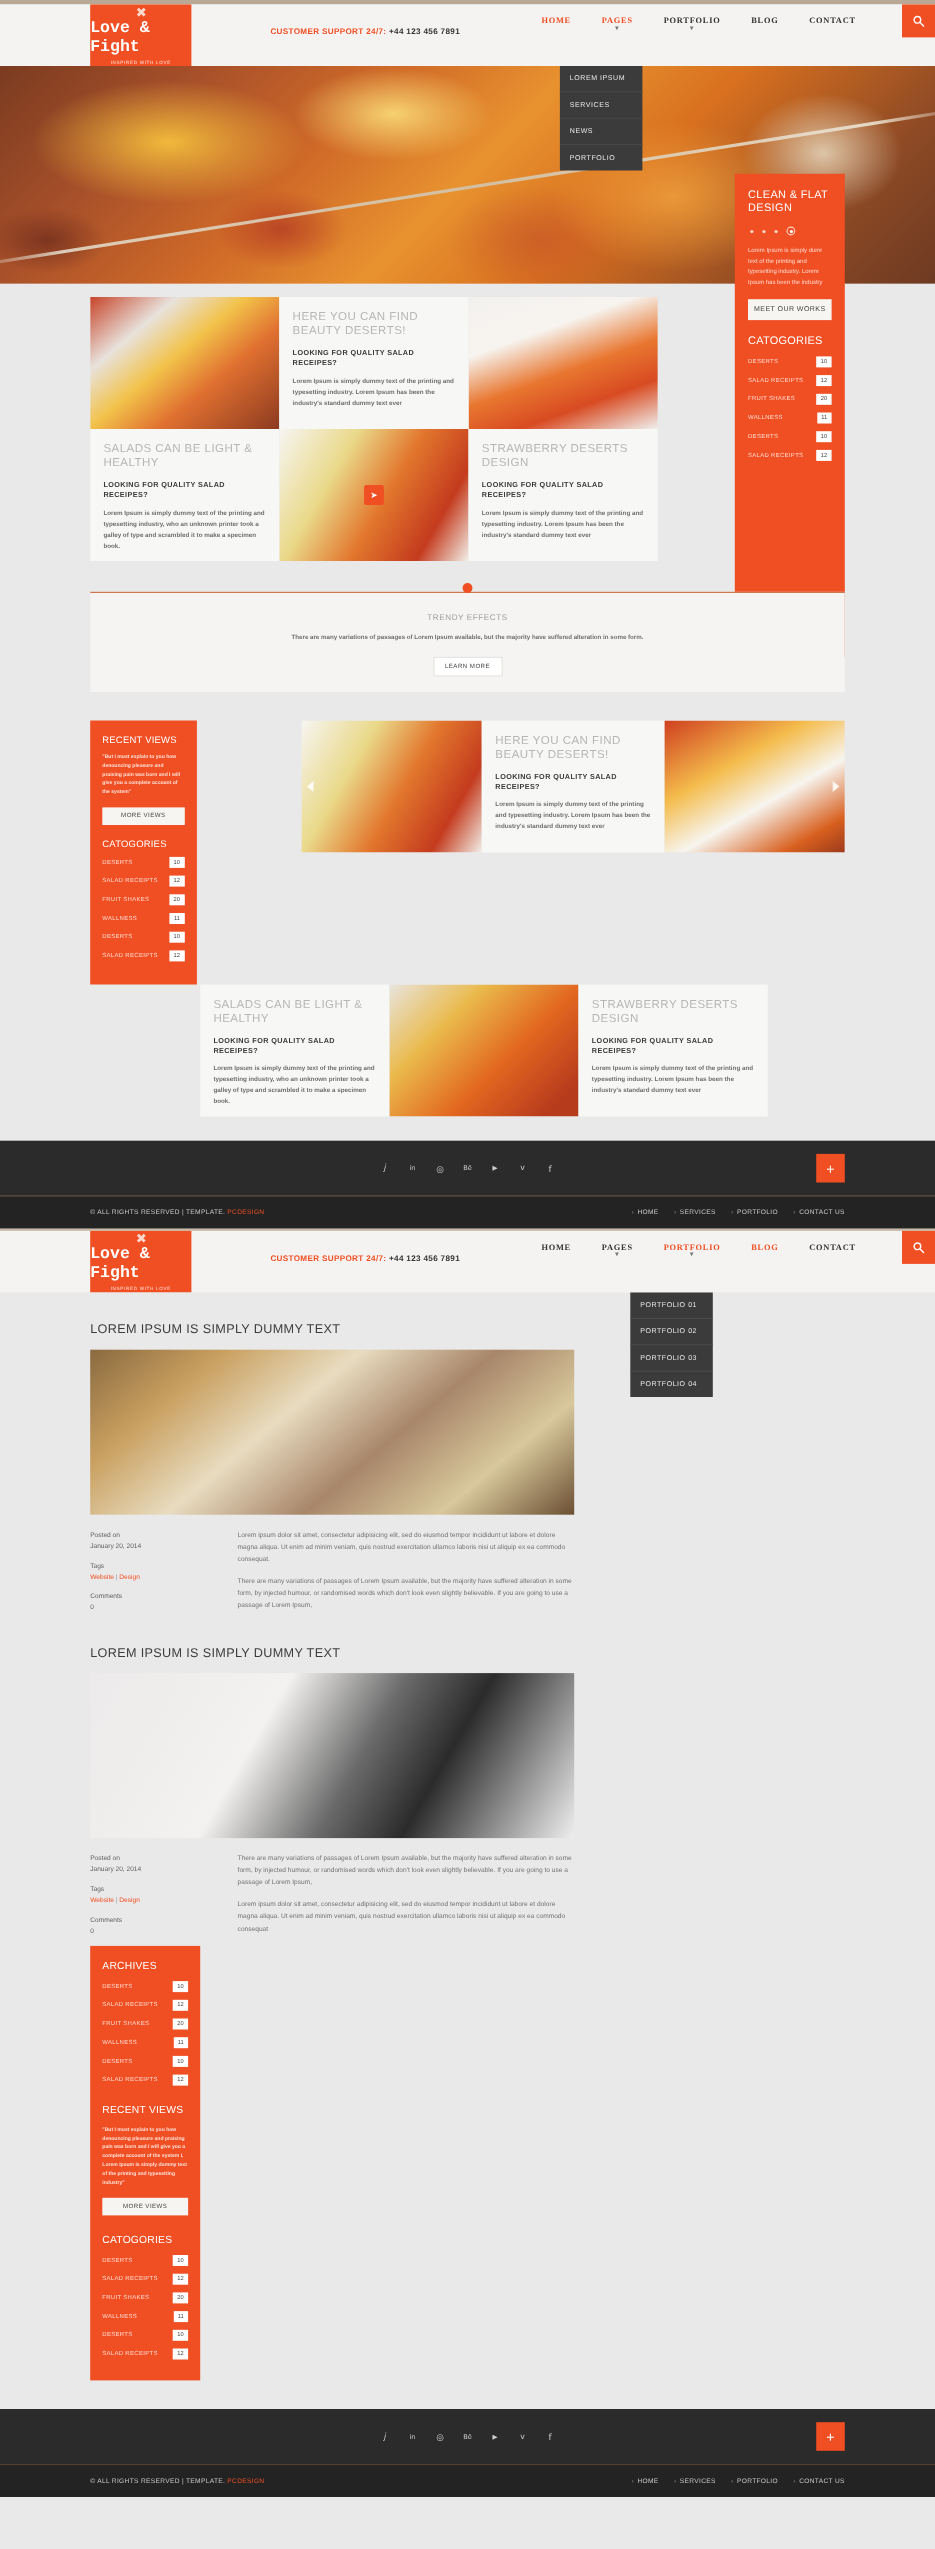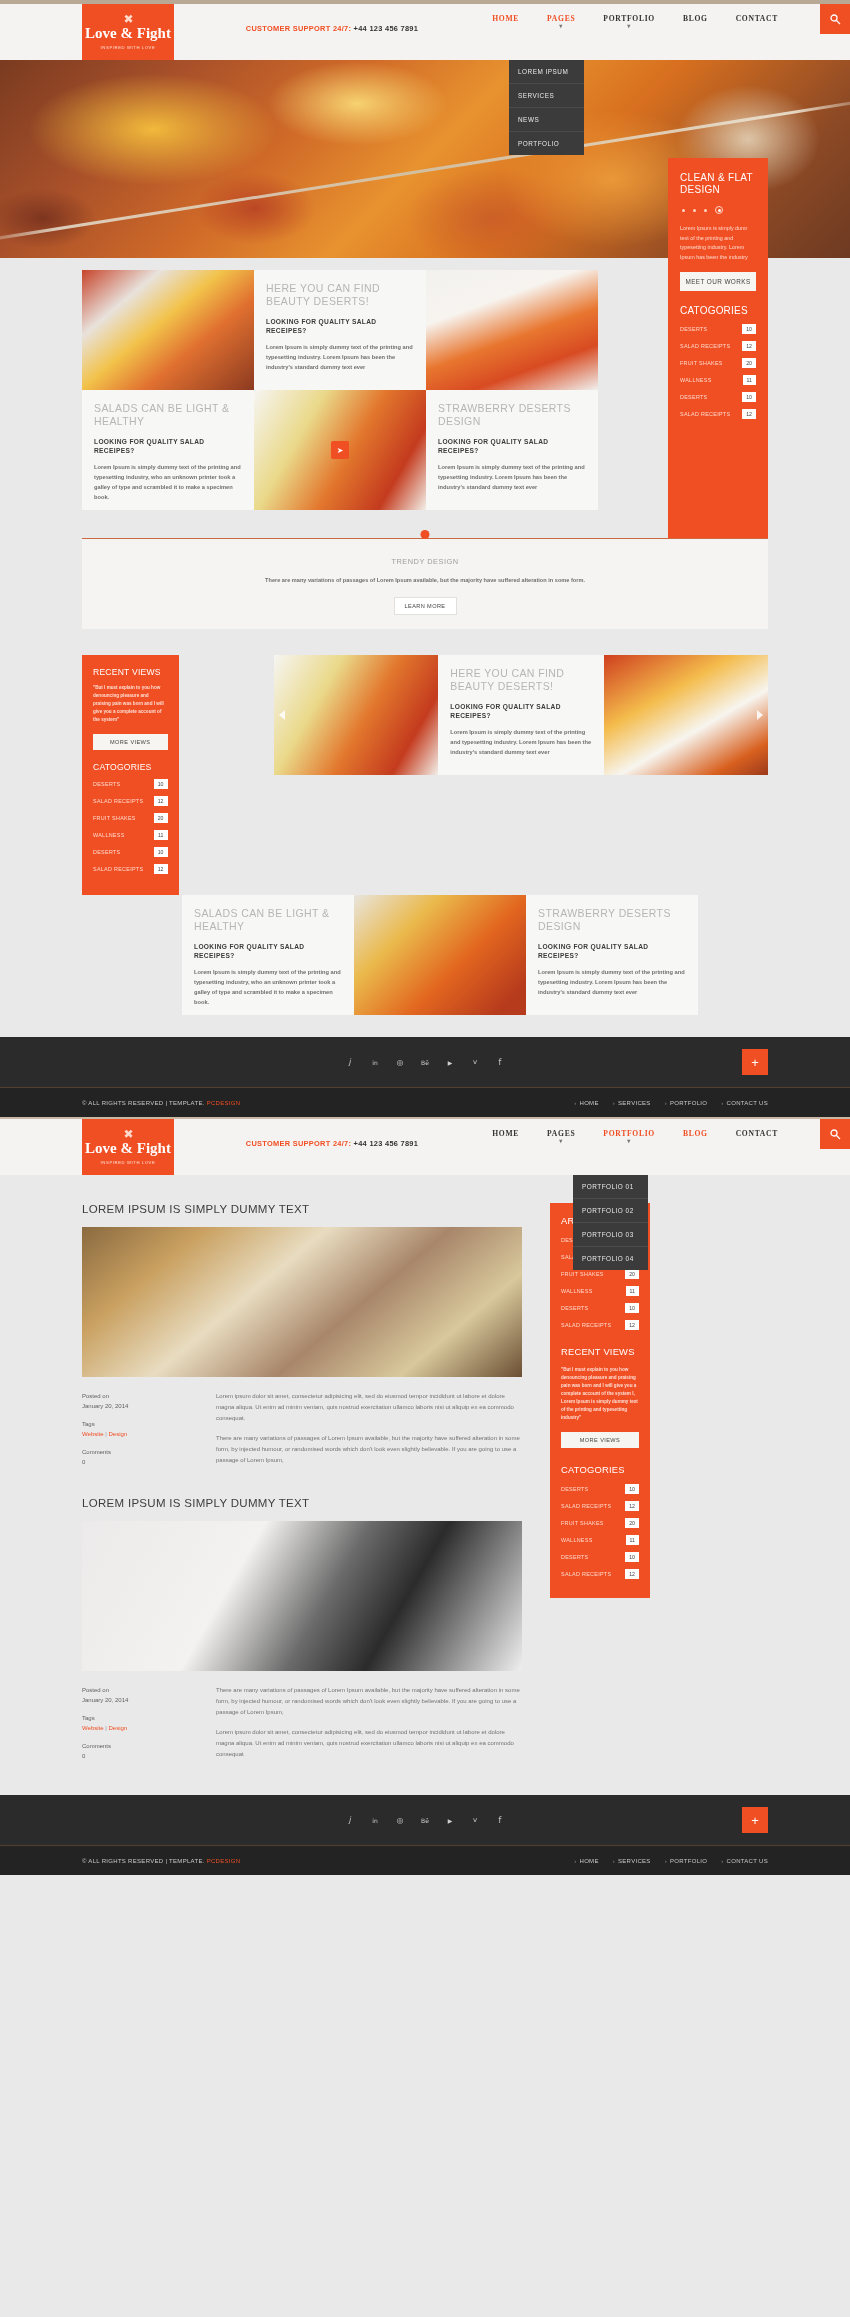--- a/index.html
+++ b/index.html
@@ -22,21 +22,21 @@
   .logo {
     width: 92px; height: 56px;
     background: #f04e23;
     margin-left: 82px;
     display: flex; flex-direction: column;
     align-items: center; justify-content: center;
     color: #fff; flex: none;
   }
   .logo .fork { font-size: 12px; line-height: 10px; color: #ffd9cb; letter-spacing: -1px;}
   .logo .lname {
-    font-family: Liberation Serif, serif;
+    font-family: Liberation Mono, monospace;
     font-size: 15px; font-weight: bold; letter-spacing: 0px;
     margin-top: 1px;
   }
   .logo .ltag { font-size: 4.2px; letter-spacing: 0.6px; margin-top: 3px; color:#ffe3d8;}
 
   .hdr-right { margin-left: auto; display: flex; flex-direction: row; align-items: flex-end; }
   .support {
     font-size: 7.4px; letter-spacing: .3px;
     color: #f04e23; font-weight: bold;
     padding: 9px 60px 0 0;
@@ -222,21 +222,21 @@
     padding: 0 82px; justify-content: space-between;
   }
   .copyright { font-size: 6px; color: #c9c9c9; letter-spacing: .3px; }
   .copyright .tpl { color: #f04e23; }
   .footlinks { display: flex; gap: 14px; }
   .footlinks a { font-size: 6px; color: #c9c9c9; letter-spacing: .3px; text-decoration: none; cursor:pointer;}
   .footlinks a::before { content: '›'; margin-right: 3px; color: #8d8d8d; }
 
   
   .blogpage { background: #e9e9e9; position: relative; }
-  .blog-inner { margin: 0 82px; padding-top: 28px; display: flex; gap: 28px; }
+  .blog-inner { margin: 0 82px; padding-top: 28px; display: flex; gap: 0; flex-direction: column; }
   .blog-main { width: 440px; }
   .blog-title {
     font-size: 11.5px; color: #3d3d3d; font-weight: normal; letter-spacing: .3px;
     margin-bottom: 12px;
   }
   .blog-img { width: 440px; height: 150px; }
   .blog-img.one { background: linear-gradient(140deg,#8a6a40 0%,#c9a060 20%,#e8dcc0 40%,#a8866a 60%,#d8c89c 80%,#6b4f33 100%); }
   .blog-img.two { background: linear-gradient(120deg,#eceaea 0%,#f3f2f0 35%,#6b6b6b 55%,#2b2b2b 70%,#efefef 100%); }
   .blog-meta { display: flex; gap: 22px; margin-top: 14px; }
   .meta-col { width: 112px; flex: none; }
@@ -379,21 +379,21 @@
           <span class="cname">SALAD RECEIPTS</span>
           <span class="cnum">12</span>
         </div>
       </div>
     </div>
   </div>
 
   <div class="features">
     <div class="feat">
       <span class="bub"></span>
-      <h4>TRENDY DESIGN</h4>
+      <h4>TRENDY EFFECTS</h4>
       <p>There are many variations of passages of Lorem Ipsum available, but the majority have suffered alteration in some form.</p>
       <span class="lm">LEARN MORE</span>
     </div>
   </div>
 
   <div class="grid2wrap">
     <div class="gridrow">
       <div class="rv-panel" style="width:100px;height:240px;">
         <div class="rv-title">RECENT VIEWS</div>
         <div class="rv-quote">"But I must explain to you how denouncing pleasure and praising pain was born and I will give you a complete account of the system"</div>

